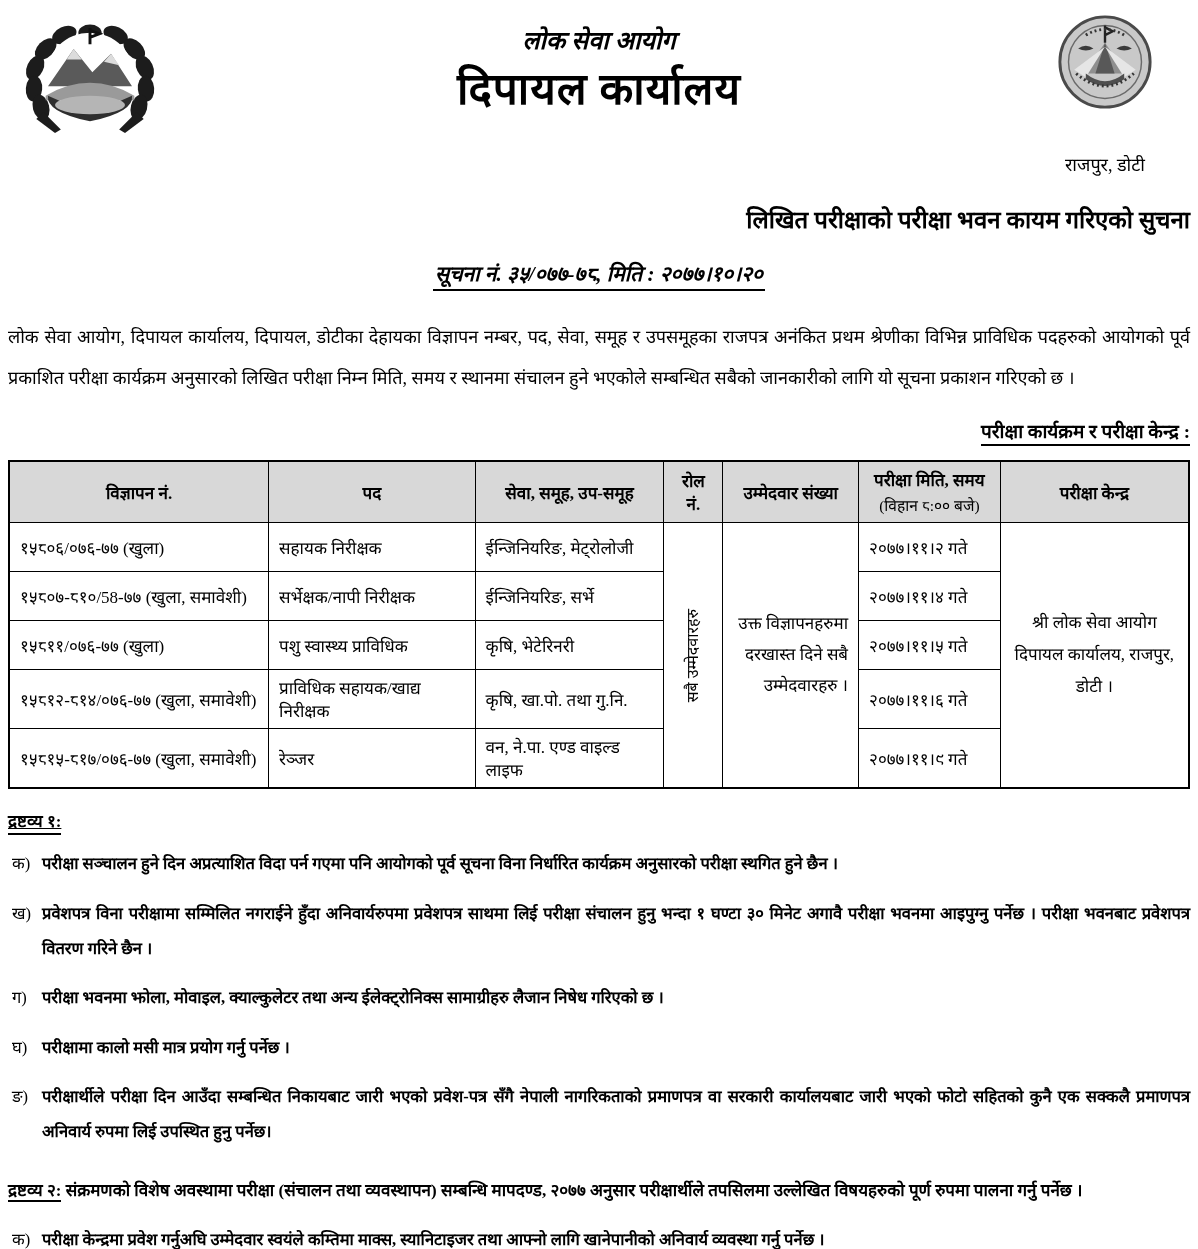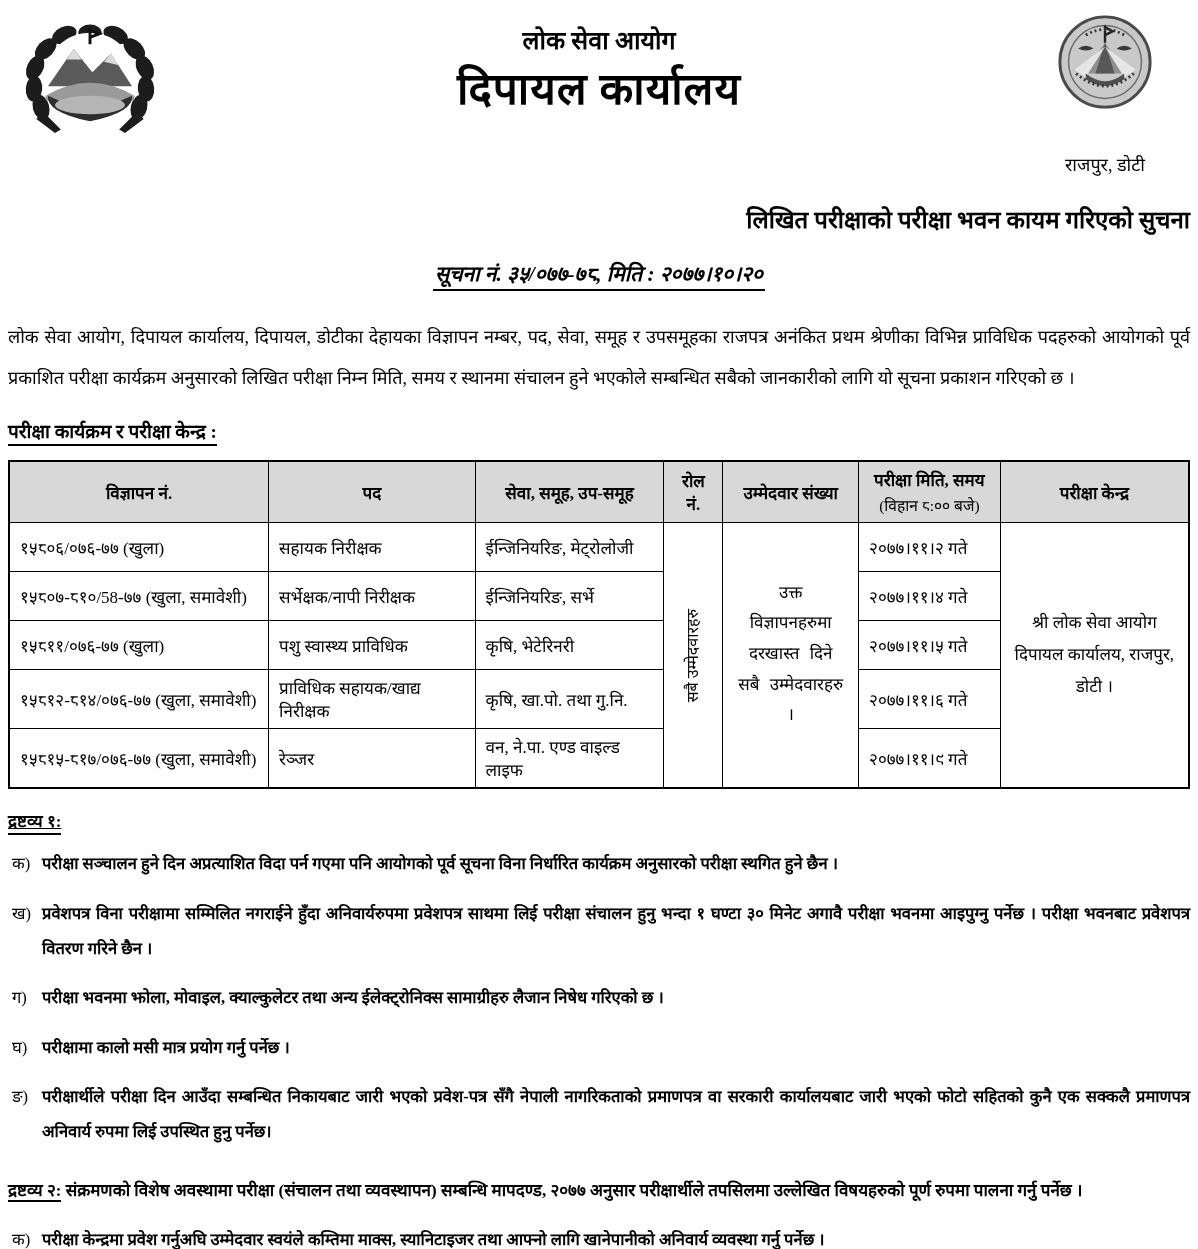--- a/index.html
+++ b/index.html
@@ -19,21 +19,21 @@
 
   
   .header { position: relative; height: 170px; }
   .emblem-left {
     position: absolute; left: 12px; top: 8px;
     width: 140px; height: 118px;
   }
   .header-center {
     text-align: center; padding-top: 12px;
   }
-  .org-name { font-size: 25px; font-weight: bold; }
+  .org-name { font-size: 25px; font-weight: bold; font-style: italic; }
   .office-name { font-size: 44px; font-weight: bold; letter-spacing: 1px; margin-top: 1px; }
   .logo-right {
     position: absolute; right: 30px; top: 4px;
     width: 110px; text-align: center;
   }
   .logo-right svg { width: 96px; height: 96px; }
   .location { font-size: 18px; margin-top: 38px; white-space: nowrap; }
 
   
   .notice-title {
@@ -47,21 +47,21 @@
   .ref-line span { border-bottom: 2px solid #000; padding: 0 2px 3px 2px; font-style: italic; }
 
   .intro {
     margin-top: 30px;
     font-size: 18px;
     line-height: 2.3;
     text-align: justify;
   }
 
   .table-title {
-    text-align: left; font-size: 19px; font-weight: bold;
+    text-align: right; font-size: 19px; font-weight: bold;
     margin-top: 18px;
   }
   .table-title span { border-bottom: 2px solid #000; padding-bottom: 2px; }
 
   
   table.exam {
     width: 100%;
     border-collapse: collapse;
     margin-top: 16px;
     font-size: 17px;
@@ -76,21 +76,21 @@
     background: #d8d8d8;
     font-weight: bold;
     text-align: center;
     height: 62px;
   }
   .hdr-sub { display: block; font-weight: normal; font-size: 15.5px; margin-top: 3px; }
   td.c-adv { width: 22%; text-align: left; height: 49px; }
   td.c-post { width: 17.5%; text-align: left; }
   td.c-svc { width: 16%; text-align: left; }
   td.c-roll { width: 5%; text-align: center; }
-  td.c-cand { width: 11.5%; text-align: center; line-height: 1.8; font-family: Liberation Mono, monospace; }
+  td.c-cand { width: 11.5%; text-align: right; line-height: 1.8; }
   td.c-date { width: 12%; text-align: left; }
   td.c-center { width: 16%; text-align: center; line-height: 1.9; }
   .rotated {
     writing-mode: vertical-rl;
     transform: rotate(180deg);
     margin: 0 auto;
     font-size: 16px;
     white-space: nowrap;
   }
 

